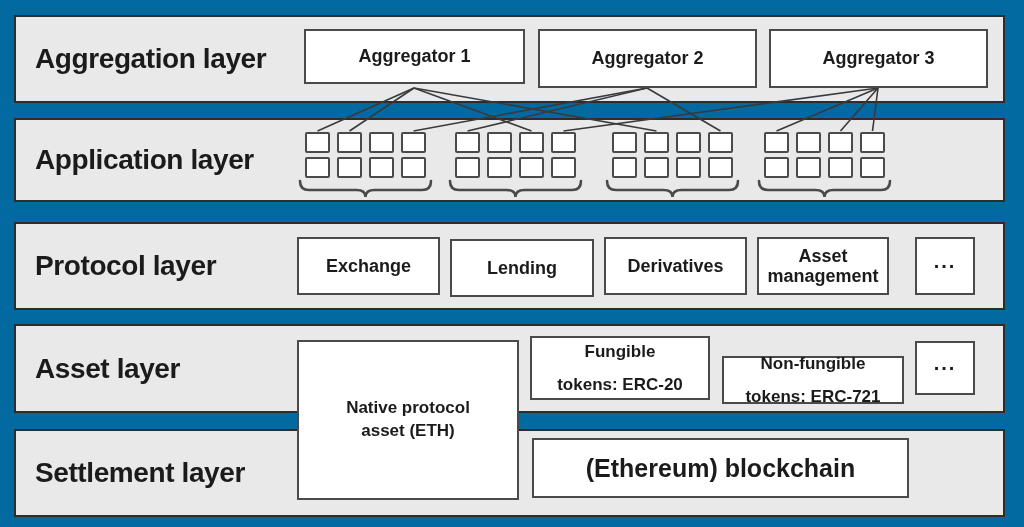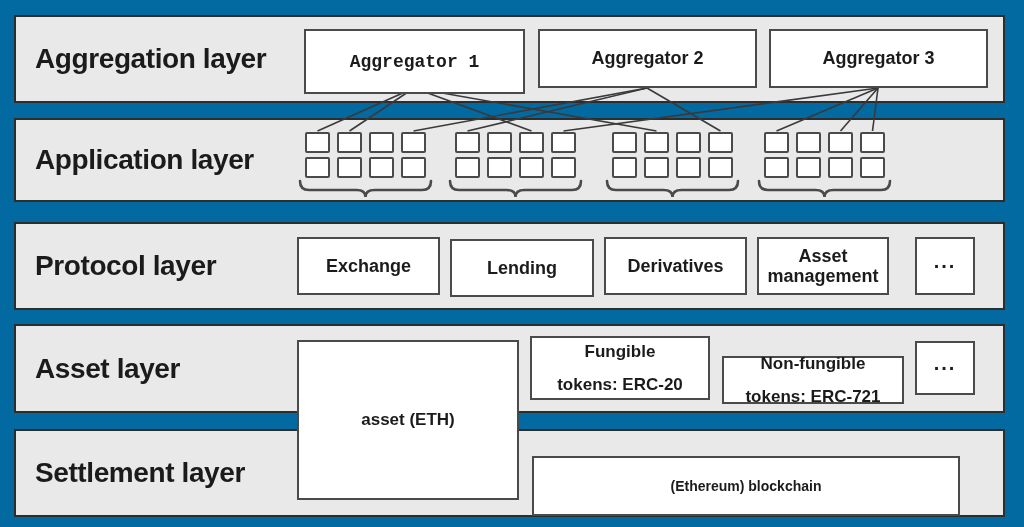--- a/index.html
+++ b/index.html
@@ -21,35 +21,35 @@
     font-size:28px;font-weight:bold;margin-left:19px;letter-spacing:-0.4px;
     white-space:nowrap;
   }
   .wbox{
     position:absolute;box-sizing:border-box;background:#ffffff;
     border:2px solid #4a4a4a;display:flex;flex-direction:column;
     align-items:center;justify-content:center;text-align:center;
     font-weight:bold;z-index:10;
   }
   .agg{font-size:18px;}
-  #agg-box-0{left:304px;top:29px;width:221px;height:65px;font-family:Liberation Mono, monospace;}
+  #agg-box-0{left:304px;top:29px;width:221px;height:55px;}
   #agg-box-1{left:538px;top:29px;width:219px;height:59px;}
   #agg-box-2{left:769px;top:29px;width:219px;height:59px;}
   .proto{font-size:18px;line-height:1.12;}
   #proto-0{left:297px;top:237px;width:143px;height:58px;}
   #proto-1{left:450px;top:239px;width:144px;height:58px;}
   #proto-2{left:604px;top:237px;width:143px;height:58px;}
   #proto-3{left:757px;top:237px;width:132px;height:58px;}
   #proto-4{left:915px;top:237px;width:60px;height:58px;}
   .assetb{font-size:17px;line-height:1.25;gap:12px;}
   #asset-0{left:530px;top:336px;width:180px;height:64px;}
   #asset-1{left:722px;top:356px;width:182px;height:48px;}
   #asset-2{left:915px;top:341px;width:60px;height:54px;}
   #native-box{left:297px;top:340px;width:222px;height:160px;font-size:17px;line-height:1.35;z-index:12;}
-  #eth-box{left:532px;top:456px;width:428px;height:60px;font-size:14px;}
+  #eth-box{left:532px;top:438px;width:377px;height:60px;font-size:25px;}
   .dots-glyph{position:relative;top:-5px;font-size:20px;letter-spacing:2px;}
   .sq{
     position:absolute;width:25px;height:21px;box-sizing:border-box;
     background:#ffffff;border:2px solid #4a4a4a;border-radius:2px;z-index:8;
   }
   #overlay{
     position:absolute;left:0;top:0;width:1024px;height:527px;
     z-index:6;pointer-events:none;
   }
 </style>
@@ -160,20 +160,21 @@
   </div>
   <div class="wbox assetb" id="asset-1">
     <span>Non-fungible</span>
     <span>tokens: ERC-721</span>
   </div>
   <div class="wbox assetb" id="asset-2">
     <span class="dots-glyph">...</span>
   </div>
 
   <div class="wbox" id="native-box">
+    <span>Native protocol</span>
     <span>asset (ETH)</span>
   </div>
 
   <div class="wbox" id="eth-box">
     <span>(Ethereum) blockchain</span>
   </div>
 
 </div>
 
 </body></html>

